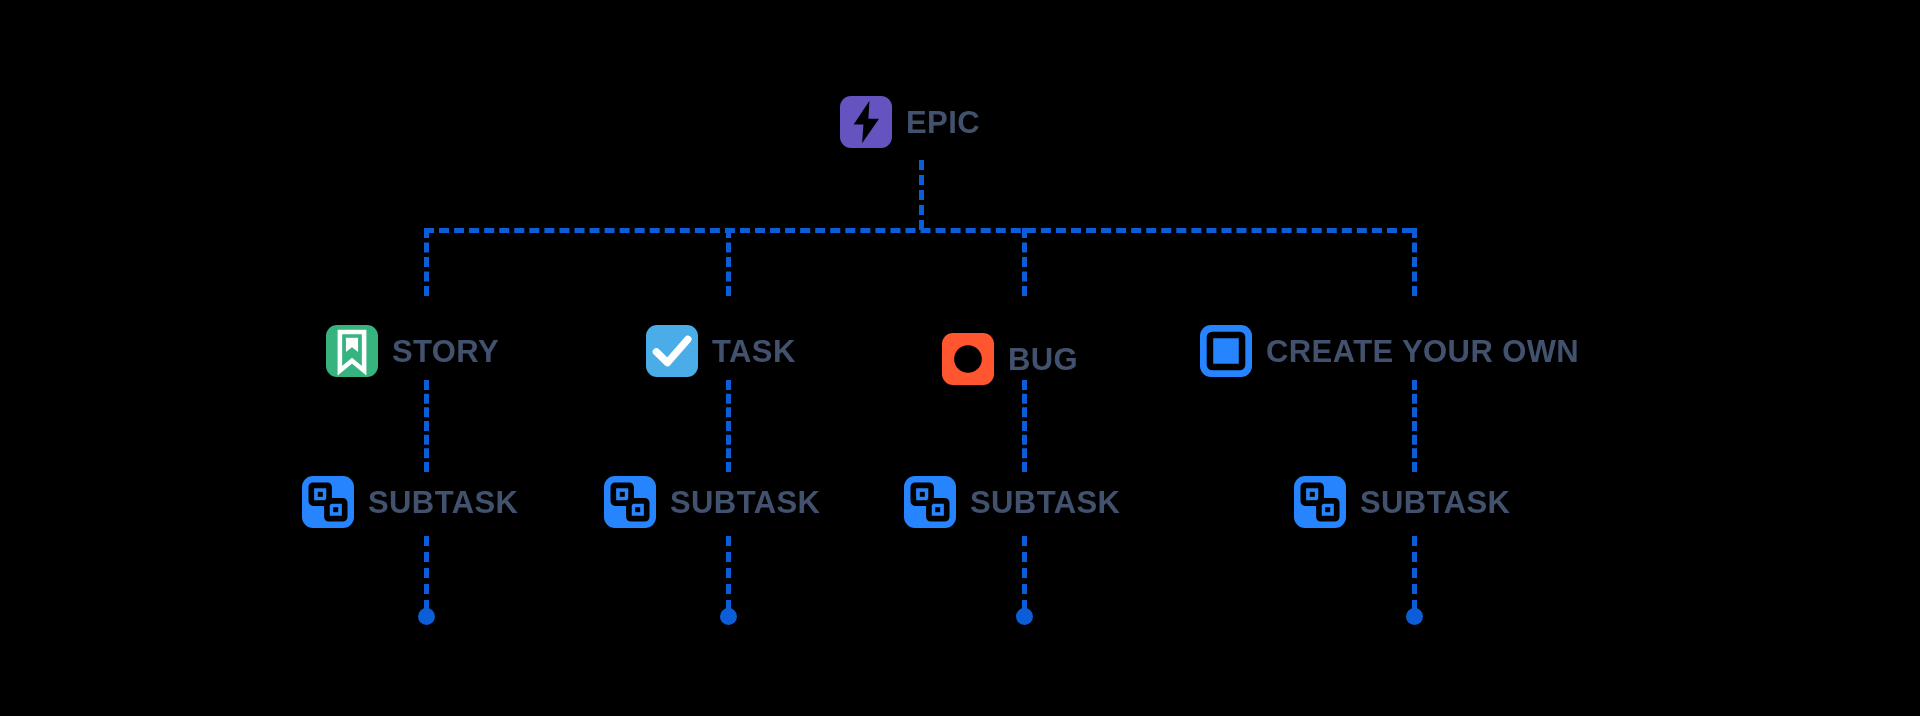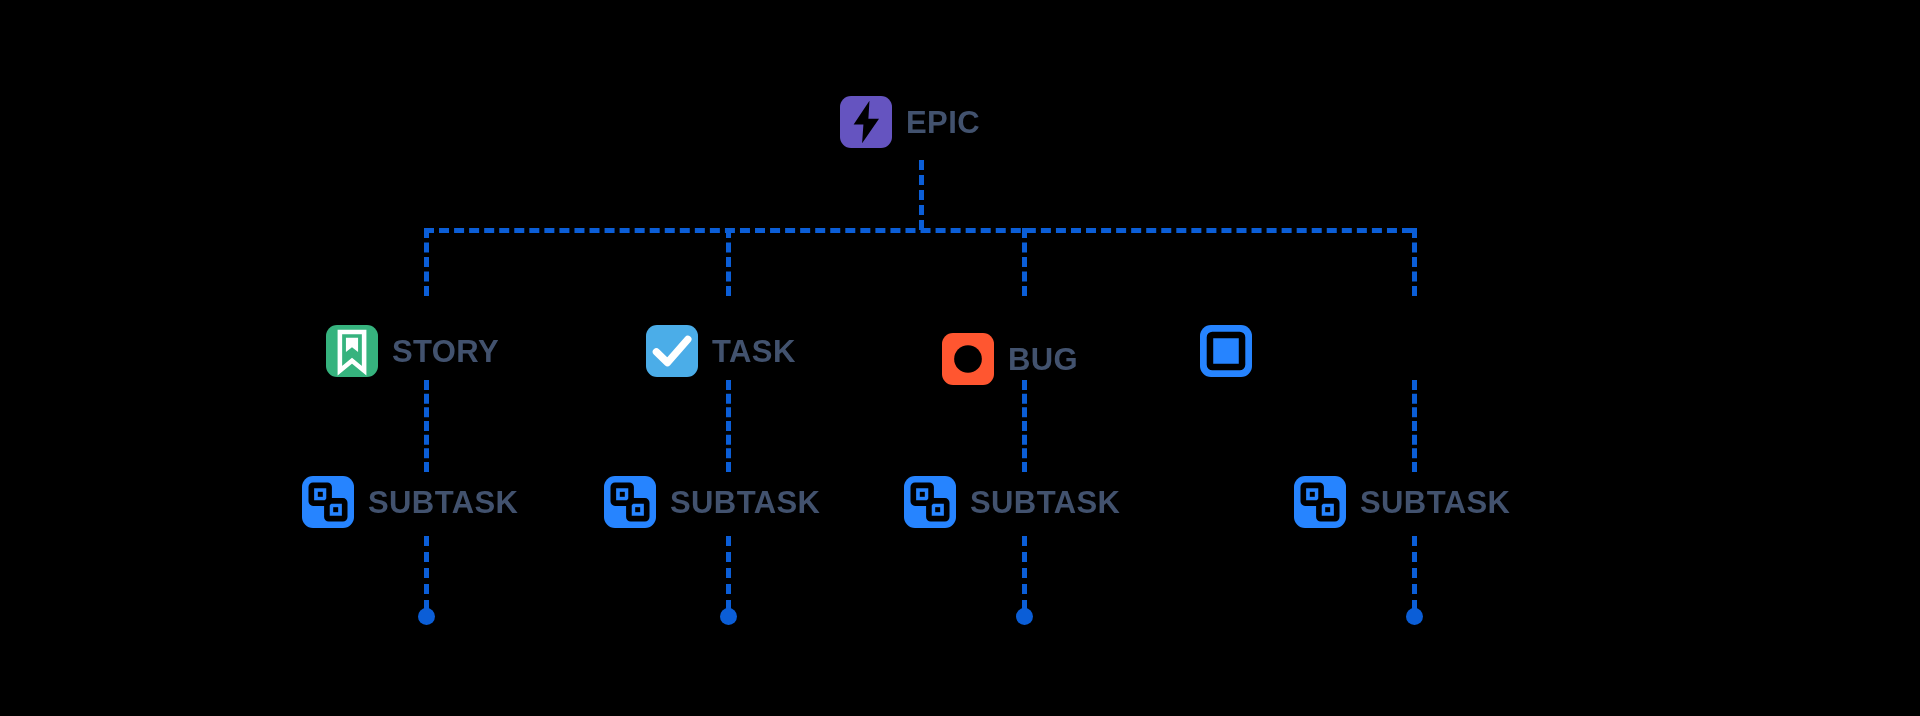--- a/index.html
+++ b/index.html
@@ -163,20 +163,21 @@
     </span>
     <span class="node-label" style="color: rgb(66, 82, 110);">BUG</span>
   </div>
 
   <div class="node lvl2" style="left: 1200px; top: 325px;">
     <span class="node-icon" style="background: rgb(38, 132, 255);">
       <svg width="52" height="52">
           <use href="#sym-create" x="0" y="0" width="52" height="52"></use>
         </svg>
     </span>
+    <span class="node-label" style="color: rgb(66, 82, 110);">CREATE YOUR OWN</span>
   </div>
 
   <div class="node lvl3" style="left: 302px; top: 476px;">
     <span class="node-icon" style="background: rgb(38, 132, 255);">
       <svg width="52" height="52">
           <use href="#sym-subtask" x="0" y="0" width="52" height="52"></use>
         </svg>
     </span>
     <span class="node-label" style="color: rgb(66, 82, 110);">SUBTASK</span>
   </div>

